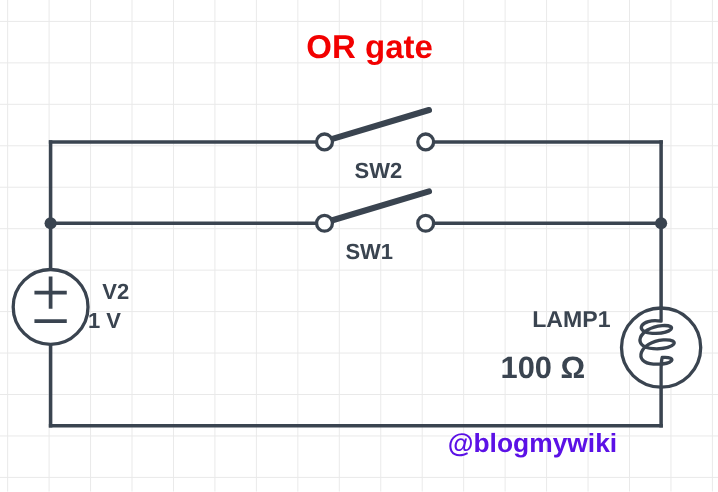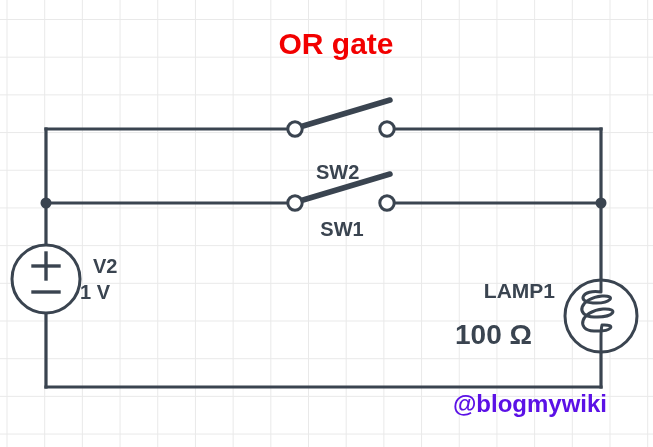--- a/index.html
+++ b/index.html
@@ -22,29 +22,29 @@
     font-weight:bold;
     white-space:nowrap;
     line-height:1;
   }
   .title{
     left:246px;top:29px;width:180px;
     text-align:center;
     font-size:30px;
     color:#f20000;
   }
-  .sw2-label{left:316px;top:162px;font-size:20px;width:56px;text-align:left;}
-  .sw1-label{left:314px;top:219px;font-size:20px;width:56px;text-align:center;}
+  .sw2-label{left:316px;top:146px;font-size:20px;width:56px;text-align:center;}
+  .sw1-label{left:314px;top:219px;font-size:20px;width:56px;}
   .v2-name{left:93px;top:256px;font-size:20px;}
   .v2-value{left:80px;top:282px;font-size:20px;}
   .lamp-name{left:433px;top:280px;width:122px;text-align:right;font-size:21px;}
   .lamp-value{left:433px;top:321px;width:121px;text-align:center;font-size:28px;}
   .watermark{
     left:407px;top:392px;width:200px;
-    text-align:right;
+    text-align:left;
     font-size:24px;
     color:#5b11e6;
     font-weight:bold;
   }
 </style>
 </head>
 <body>
 
 <div class="canvas">
 

